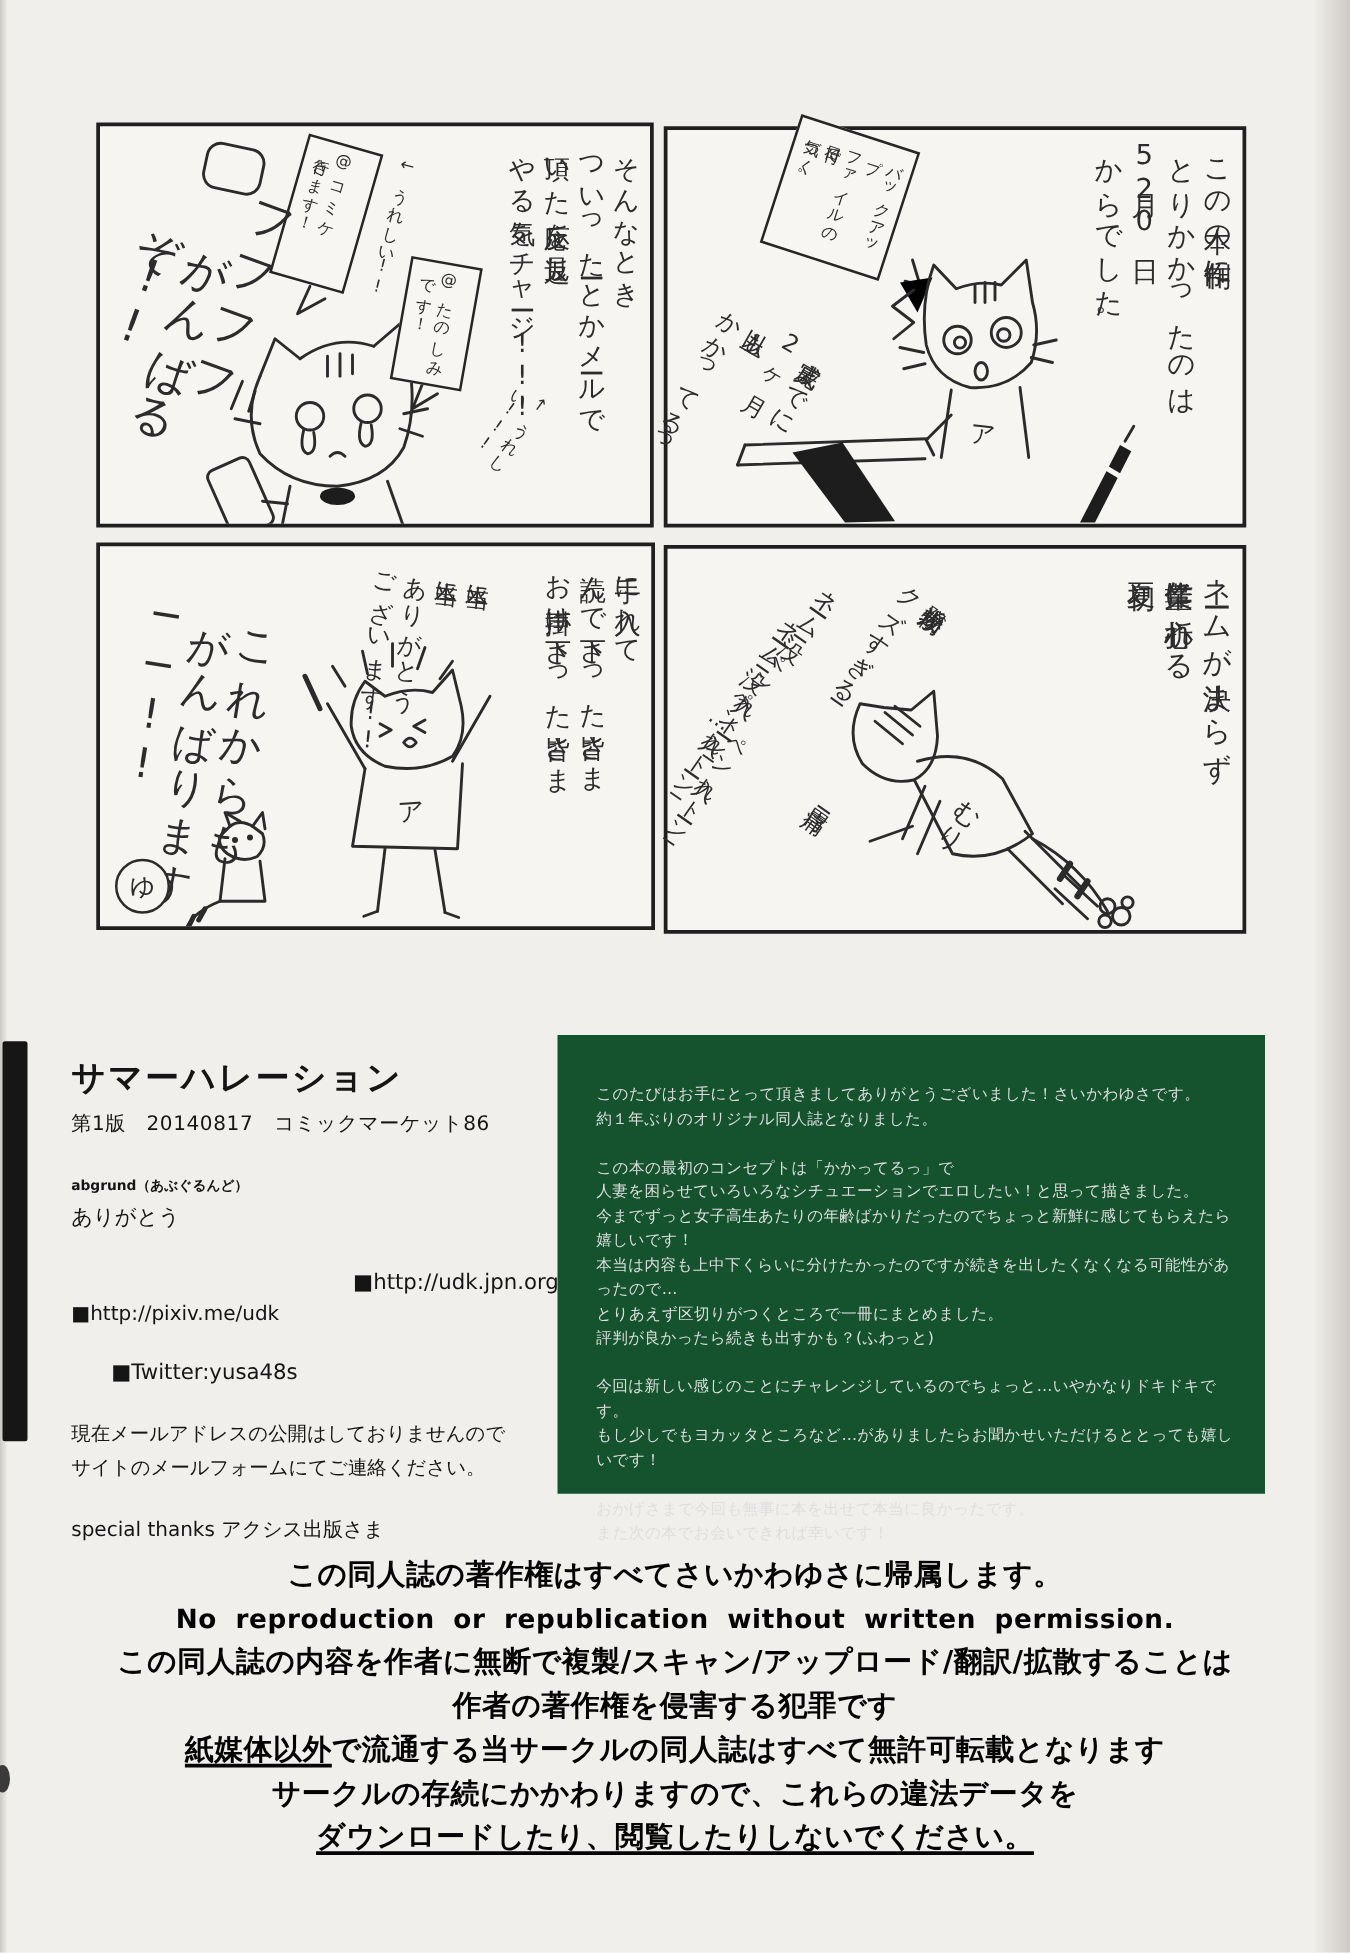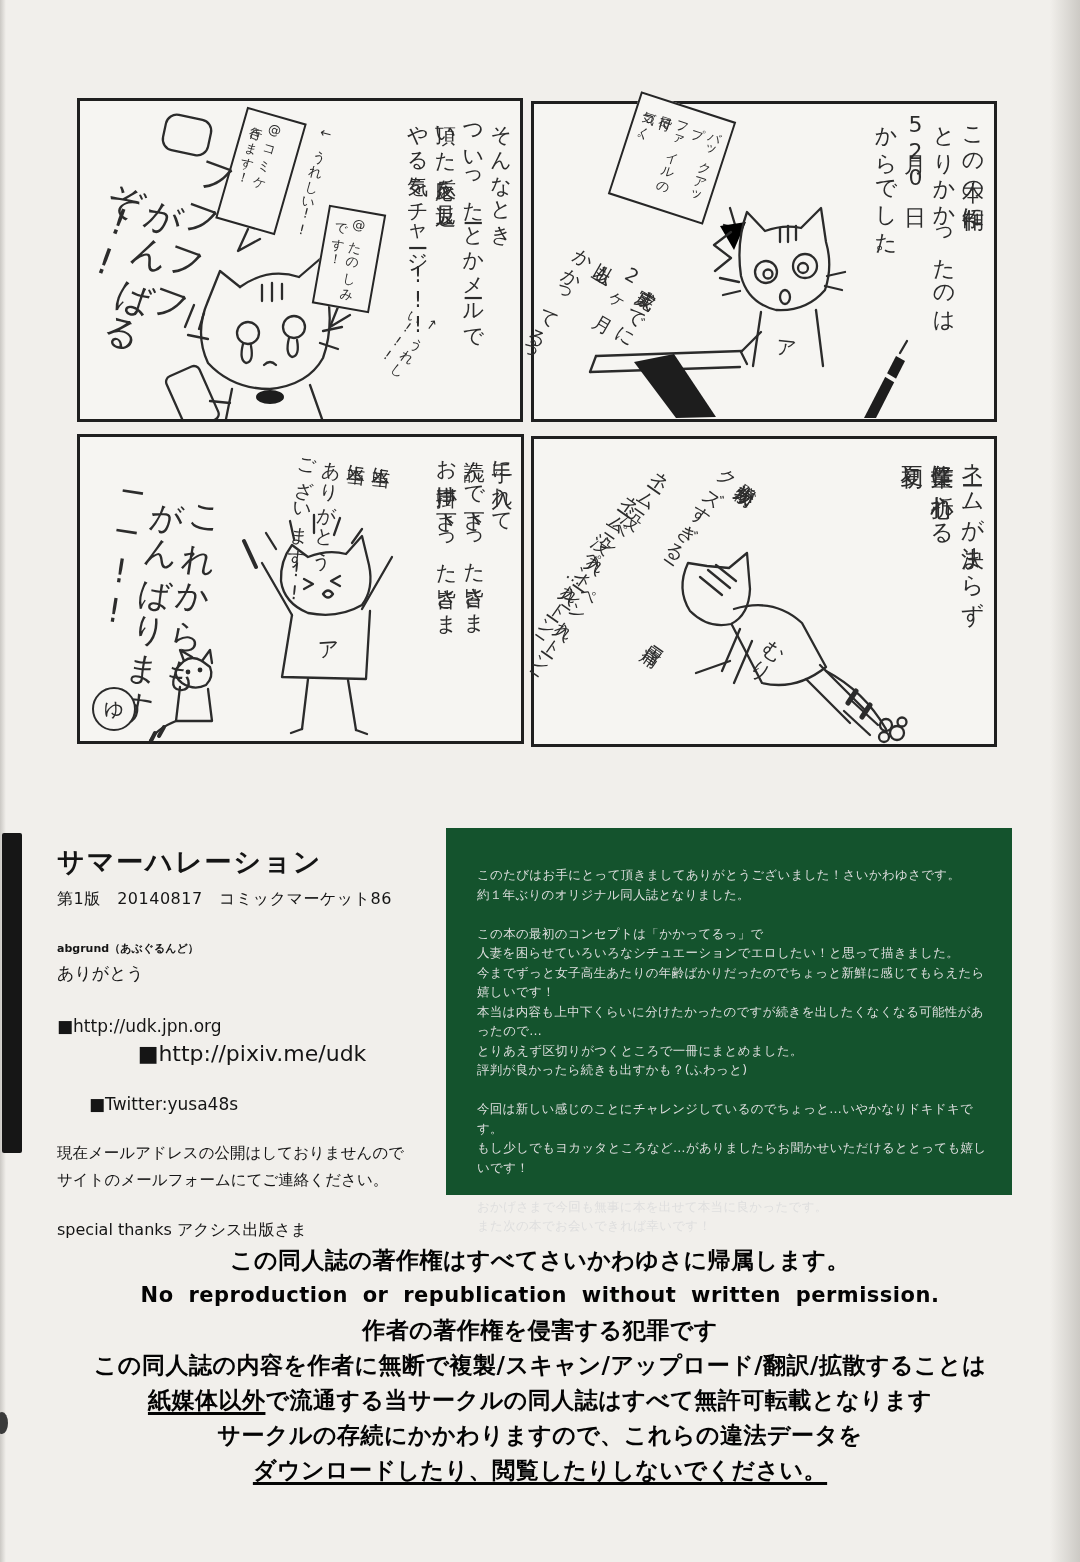--- a/index.html
+++ b/index.html
@@ -26,22 +26,22 @@
   .bubble .vt{position:static;display:block;}
   .shirt-letter{position:absolute;color:#2c2c2c;}
   .sign-circle{position:absolute;width:40px;height:40px;border:2.5px solid #2b2b2b;border-radius:50%;
       display:flex;align-items:center;justify-content:center;font-size:20px;color:#2b2b2b;background:#f6f5f2;}
 
   .colophon{position:absolute;left:57px;top:844px;width:390px;color:#151515;}
   .colophon .title{font-size:27px;font-weight:bold;letter-spacing:2px;}
   .colophon .edition{font-size:16px;margin-top:9px;letter-spacing:0.5px;}
   .colophon .circle{font-size:11px;font-weight:bold;margin-top:31px;}
   .colophon .author{font-size:17px;margin-top:6px;}
-  .colophon .site1{font-size:17px;margin-top:31px;}
-  .colophon .site2{font-size:22px;margin-top:5px;text-align:center;}
+  .colophon .site1{font-size:17px;margin-top:31px;text-align:right;}
+  .colophon .site2{font-size:16px;margin-top:5px;}
   .colophon .twitter{font-size:17px;margin-top:28px;margin-left:32px;}
   .colophon .contact1{font-size:15.5px;margin-top:29px;}
   .colophon .contact2{font-size:15.5px;margin-top:6px;}
   .colophon .thanks{font-size:16px;margin-top:29px;}
 
   .afterword{position:absolute;left:446px;top:828px;width:566px;height:367px;background:#14532d;
       box-sizing:border-box;padding:37px 24px 0 31px;}
   .aw-line{font-size:12.5px;line-height:19.5px;min-height:19.5px;color:#dedede;letter-spacing:0.3px;}
 
   .copyright{position:absolute;left:40px;top:1243px;width:1000px;text-align:center;color:#040404;}
@@ -288,19 +288,19 @@
     <div class="aw-line">今回は新しい感じのことにチャレンジしているのでちょっと…いやかなりドキドキです。</div>
     <div class="aw-line">もし少しでもヨカッタところなど…がありましたらお聞かせいただけるととっても嬉しいです！</div>
     <div class="aw-line"></div>
     <div class="aw-line">おかげさまで今回も無事に本を出せて本当に良かったです。</div>
     <div class="aw-line">また次の本でお会いできれば幸いです！</div>
   </div>
 
   <div class="copyright">
     <div class="cp-line">この同人誌の著作権はすべてさいかわゆさに帰属します。</div>
     <div class="cp-line cp-en">No reproduction or republication without written permission.</div>
+    <div class="cp-line">この同人誌の内容を作者に無断で複製/スキャン/アップロード/翻訳/拡散することは</div>
     <div class="cp-line">作者の著作権を侵害する犯罪です</div>
-    <div class="cp-line">この同人誌の内容を作者に無断で複製/スキャン/アップロード/翻訳/拡散することは</div>
     <div class="cp-line"><span class="u3">紙媒体以外</span><span>で流通する当サークルの同人誌はすべて無許可転載となります</span></div>
     <div class="cp-line">サークルの存続にかかわりますので、これらの違法データを</div>
     <div class="cp-line u3">ダウンロードしたり、閲覧したりしないでください。</div>
   </div>
 </div>
 
 </body></html>

